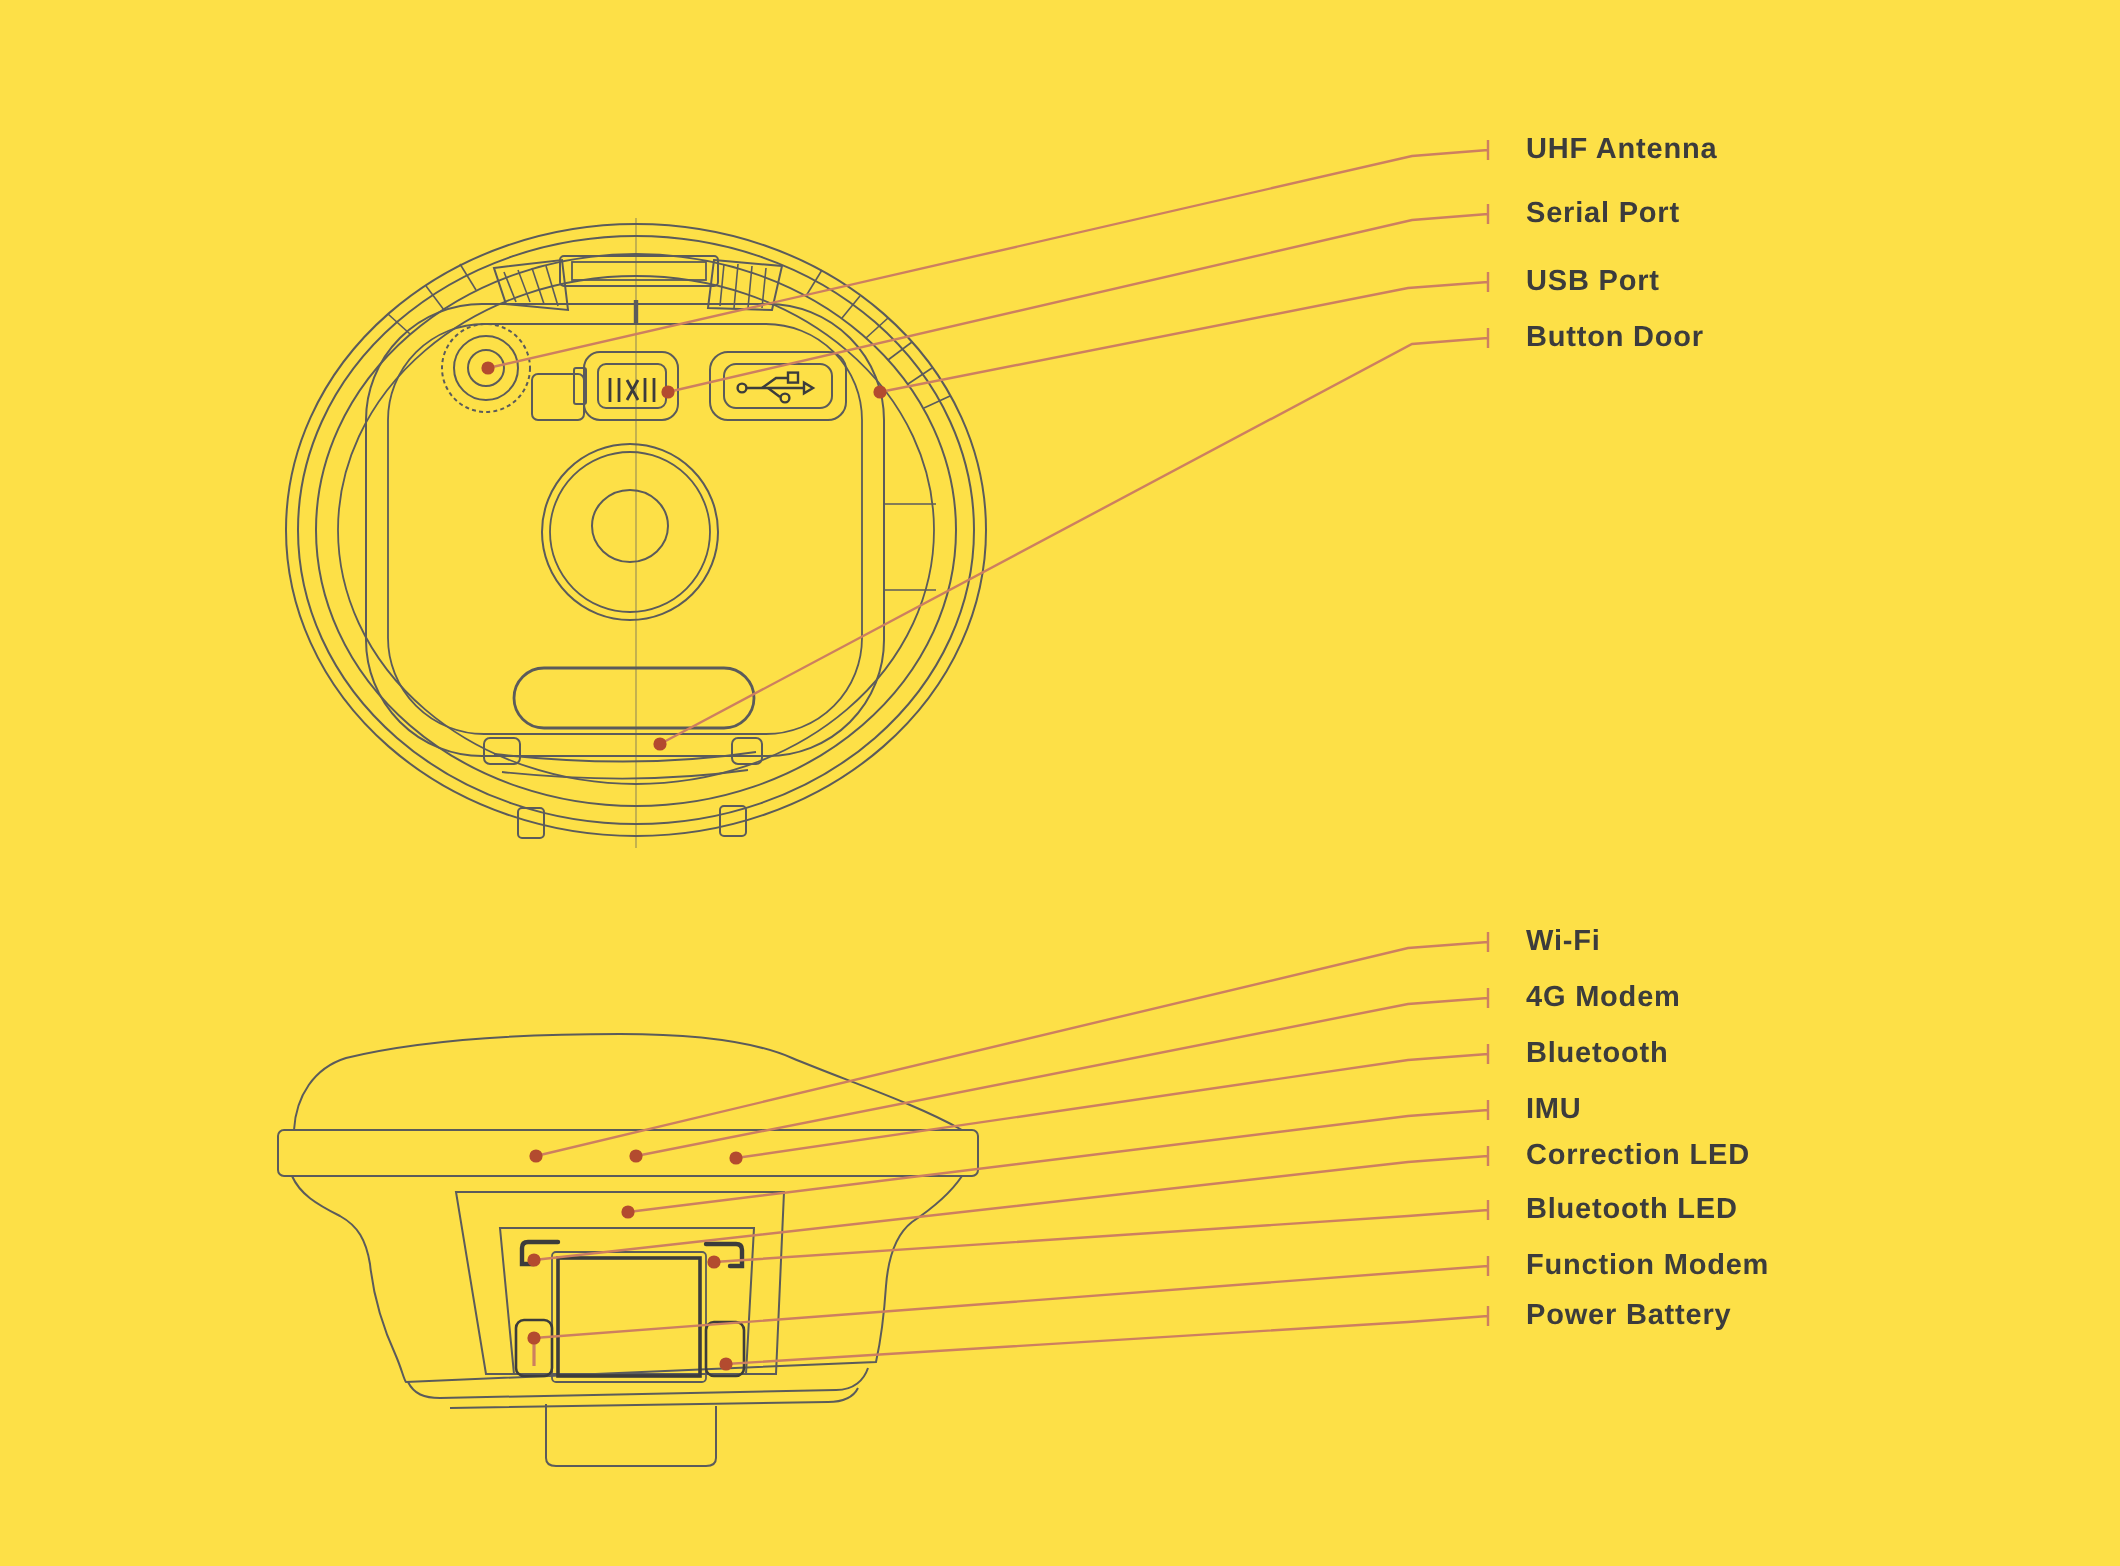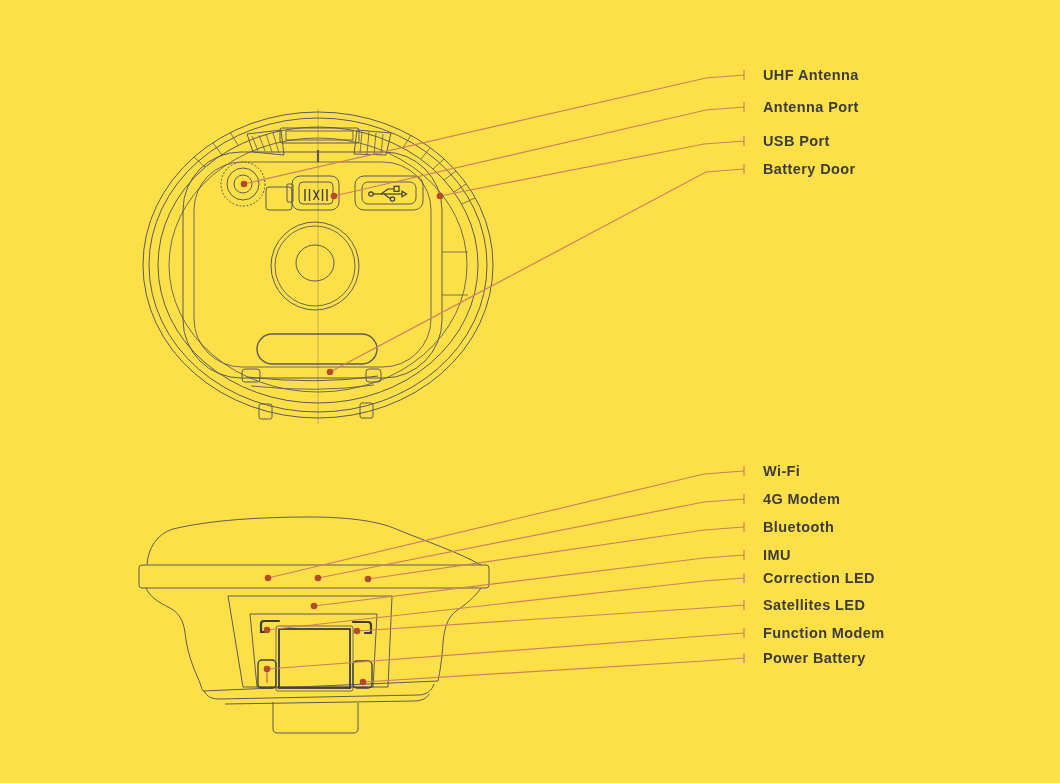--- a/index.html
+++ b/index.html
@@ -176,26 +176,26 @@
       <circle cx="368" cy="579" r="3.3"></circle>
       <circle cx="314" cy="606" r="3.3"></circle>
       <circle cx="267" cy="630" r="3.3"></circle>
       <circle cx="357" cy="631" r="3.3"></circle>
       <circle cx="267" cy="669" r="3.3"></circle>
       <circle cx="363" cy="682" r="3.3"></circle>
     </g>
   </svg>
 
   <div class="callout" style="top:65px">UHF Antenna</div>
-  <div class="callout" style="top:97px">Antenna Port</div>
+  <div class="callout" style="top:97px">Serial Port</div>
   <div class="callout" style="top:131px">USB Port</div>
-  <div class="callout" style="top:159px">Battery Door</div>
+  <div class="callout" style="top:159px">Button Door</div>
 
   <div class="callout" style="top:461px">Wi-Fi</div>
   <div class="callout" style="top:489px">4G Modem</div>
   <div class="callout" style="top:517px">Bluetooth</div>
   <div class="callout" style="top:545px">IMU</div>
   <div class="callout" style="top:568px">Correction LED</div>
-  <div class="callout" style="top:595px">Satellites LED</div>
+  <div class="callout" style="top:595px">Bluetooth LED</div>
   <div class="callout" style="top:623px">Function Modem</div>
   <div class="callout" style="top:648px">Power Battery</div>
 
 </div>
 
 </body></html>

